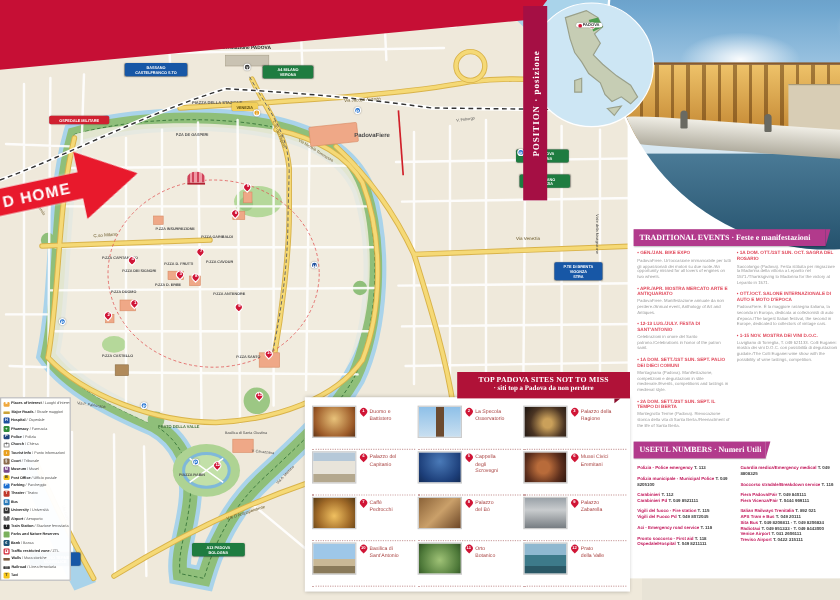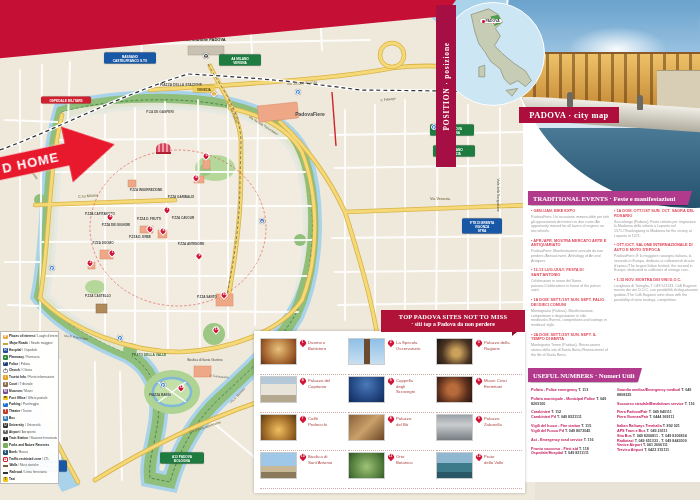--- a/index.html
+++ b/index.html
@@ -460,23 +460,20 @@
   </div>
   <div id="inset-marker">
     <span class="dot"></span>
     <span class="mk">PADOVA</span>
   </div>
 
   <div id="position-ribbon">
     <span>POSITION · posizione</span>
   </div>
 
-  <div id="padova-banner">
-    <span>PADOVA · city map</span>
-  </div>
 
   <div id="events-ribbon" class="ribbon">
     <span>TRADITIONAL EVENTS · Feste e manifestazioni</span>
   </div>
   <div id="ev-col0" class="ev-col">
       <div class="ev-item">
         <div class="ev-title">GEN./JAN. BIKE EXPO</div>
         <div class="ev-body">PadovaFiere. Un'occasione immancabile per tutti gli appassionati dei motori su due ruote./An opportunity missed for all lovers of engines on two wheels.</div>
       </div>
       <div class="ev-item">

